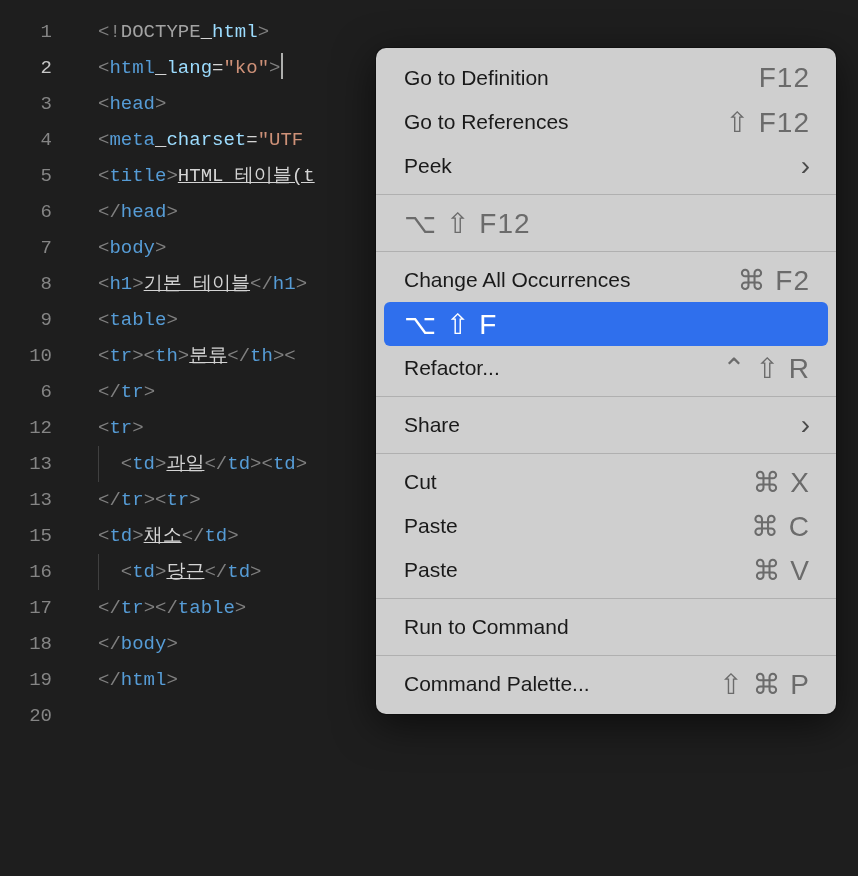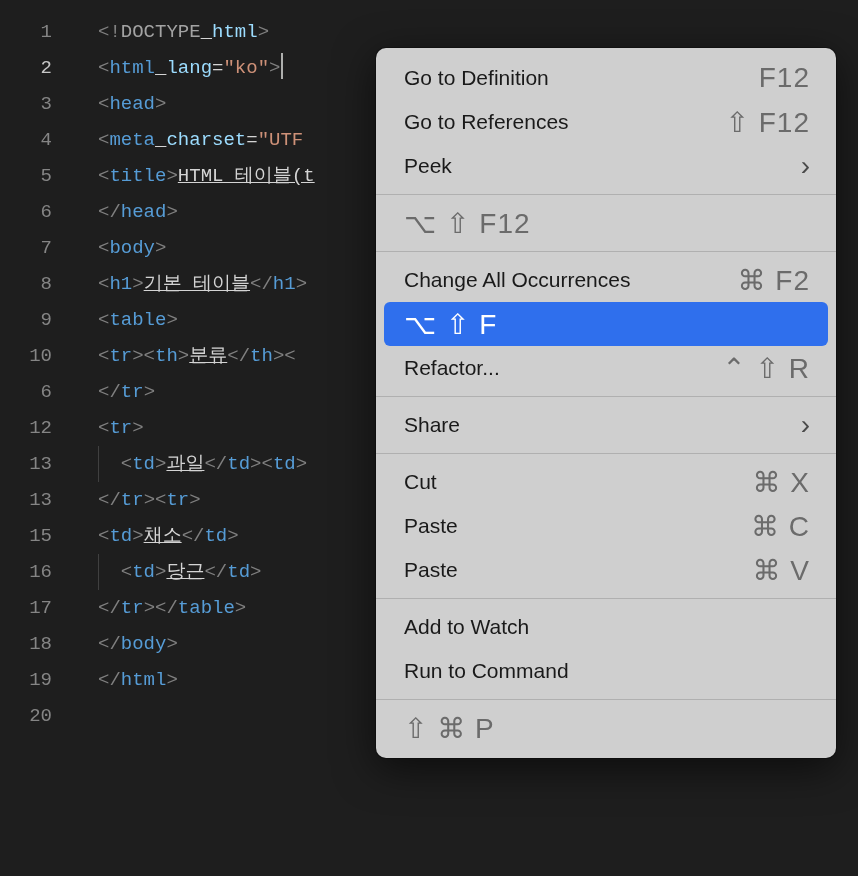--- a/index.html
+++ b/index.html
@@ -190,22 +190,20 @@
     <div class="item">
       <span>Paste</span>
       <span class="sc">⌘  C</span>
     </div>
     <div class="item">
       <span>Paste</span>
       <span class="sc">⌘  V</span>
     </div>
     <div class="sep"></div>
     <div class="item">
-      <span>Add to Watch</span>
-    </div>
-    <div class="item">
       <span>Run to Command</span>
     </div>
     <div class="sep"></div>
     <div class="item">
+      <span>Command Palette...</span>
       <span class="sc">⇧ ⌘  P</span>
     </div>
   </div>
 
 </body></html>

